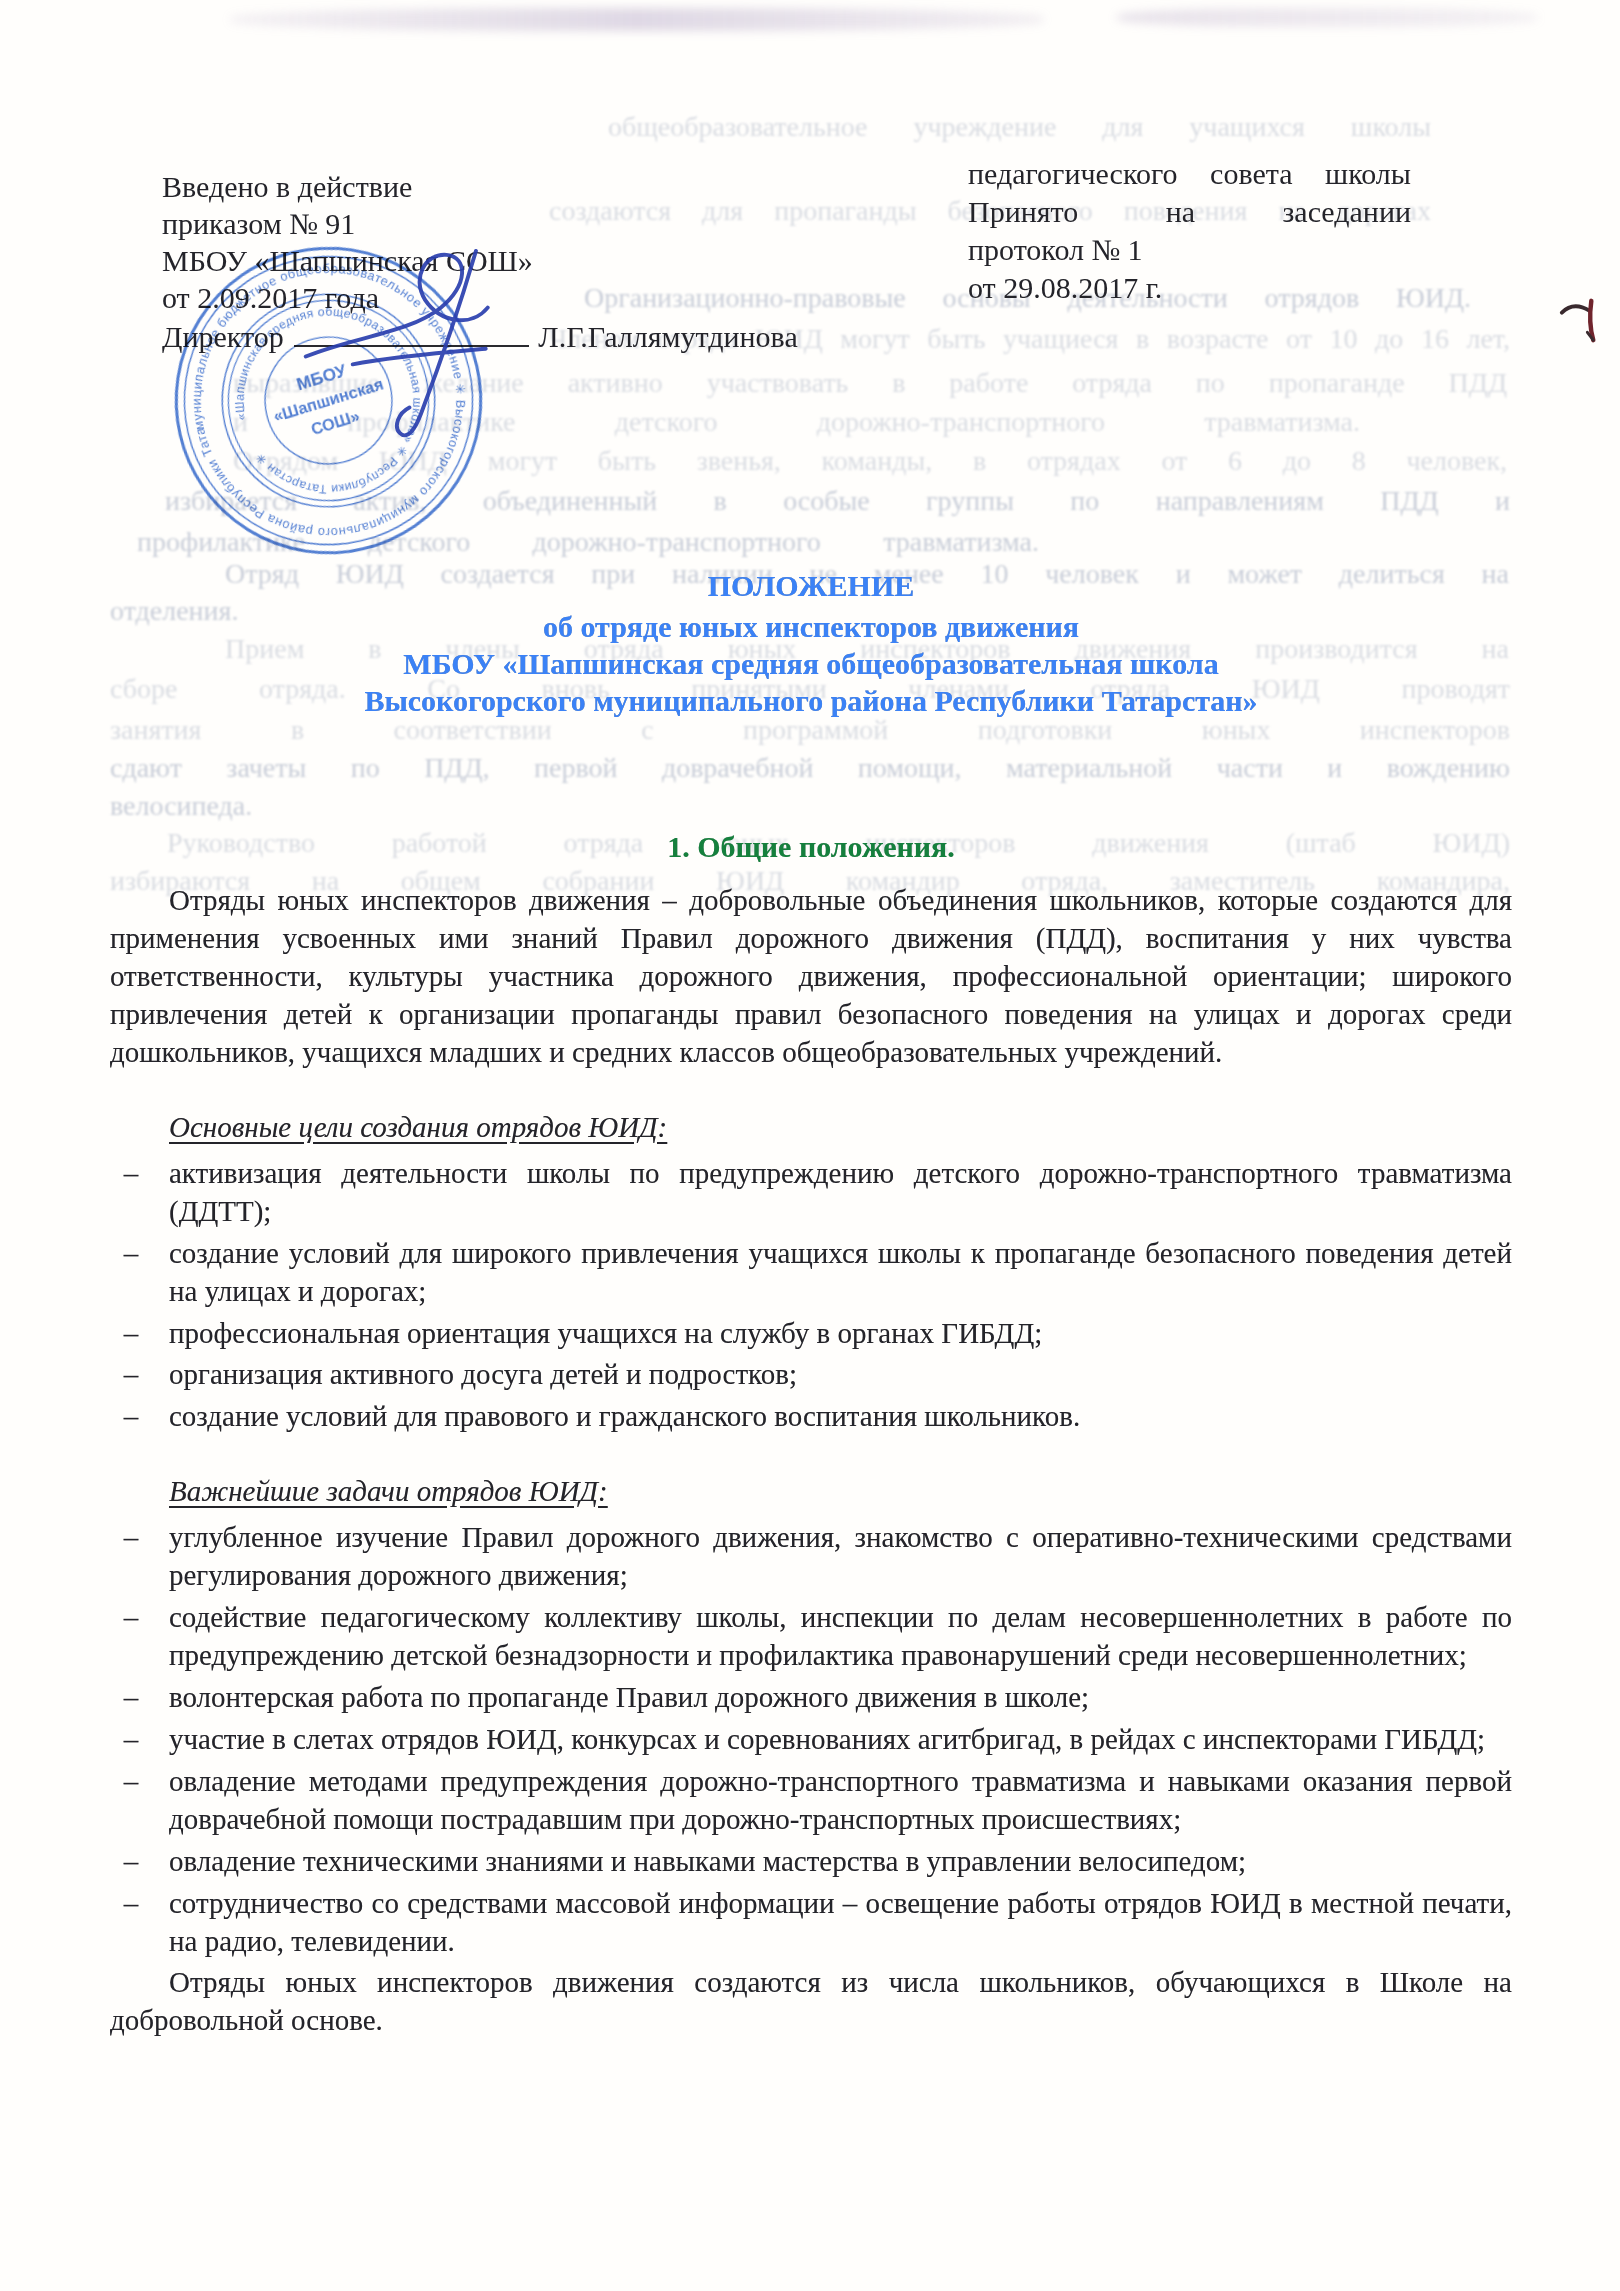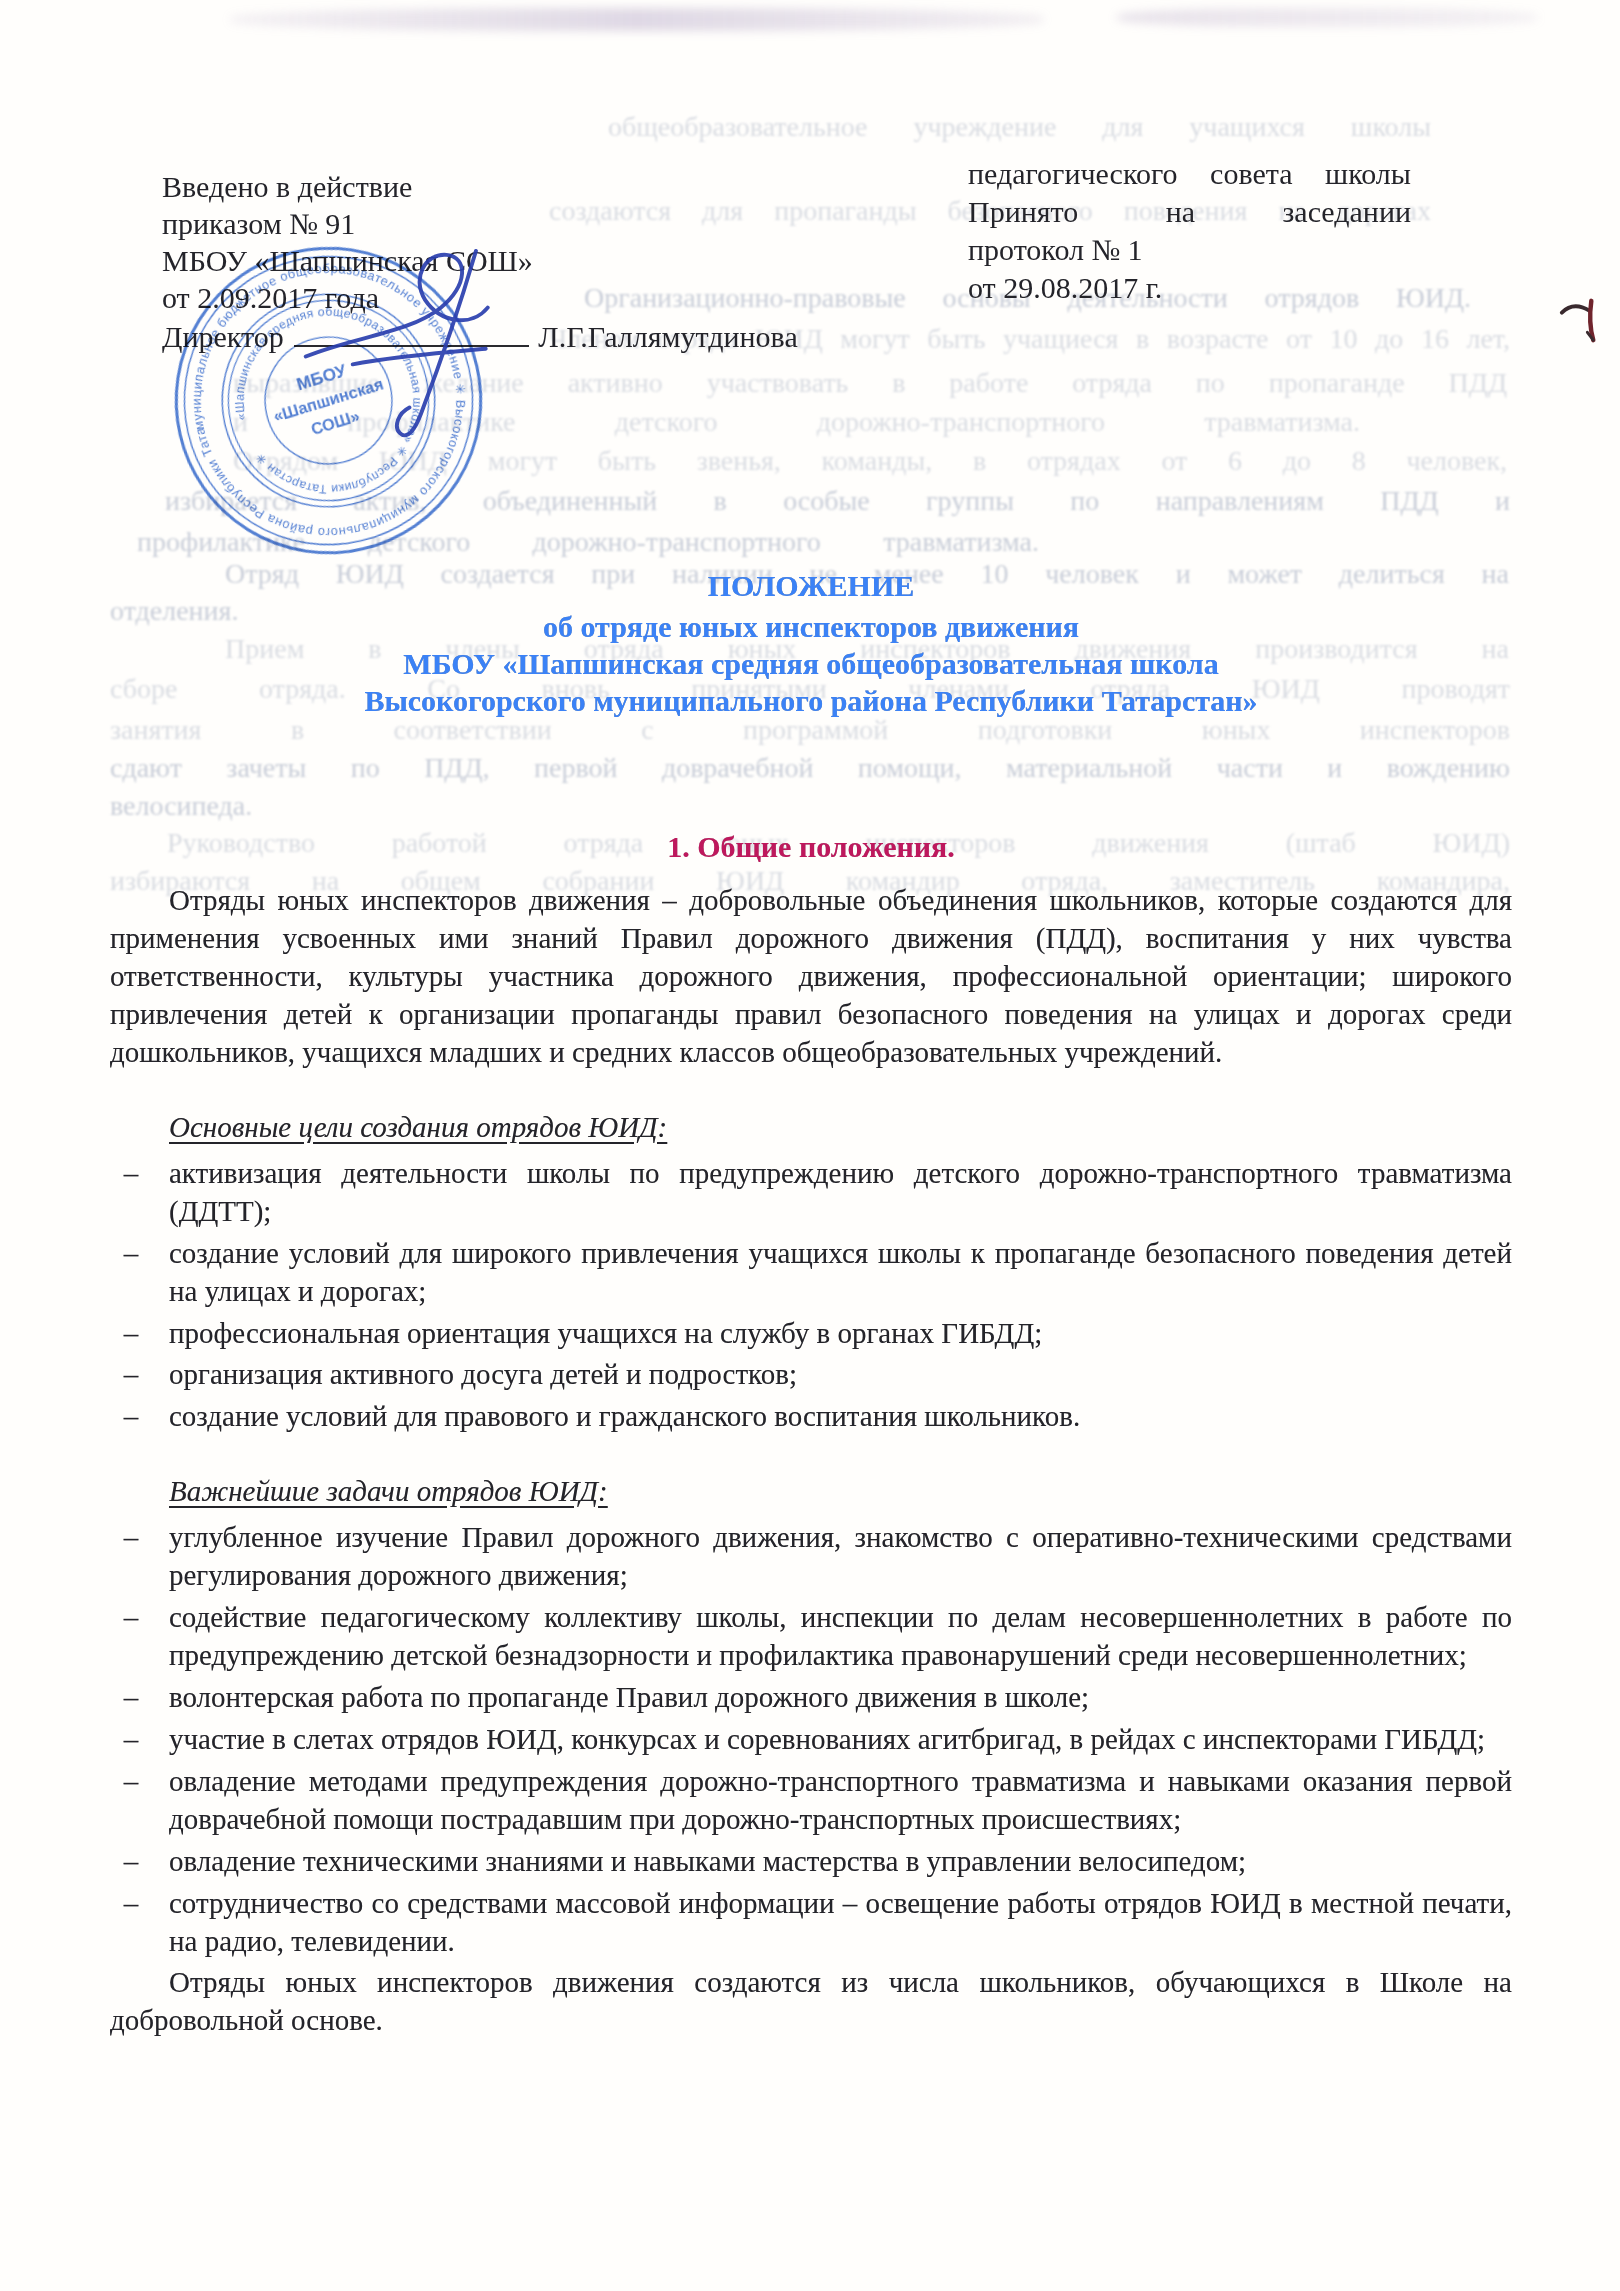--- a/index.html
+++ b/index.html
@@ -45,21 +45,21 @@
   .pen-mark{position:absolute;left:1554px;top:287px;width:55px;height:65px;z-index:3;}
   
   .title-block{position:absolute;left:110px;top:567px;width:1402px;z-index:2;
     text-align:center;font-weight:bold;font-size:30px;line-height:37px;
     color:#3b82f6;text-shadow:0 0 0.6px rgba(20,20,25,.45);}
   .title-block .t1{margin-bottom:3.9px;}
   
   .body{position:absolute;left:110px;top:828px;width:1402px;z-index:2;
     font-size:29px;line-height:38px;
     text-shadow:0 0 0.5px rgba(25,25,30,.35);}
-  .sec-head{text-align:center;font-weight:bold;font-size:30px;color:#be185d;}
+  .sec-head{text-align:center;font-weight:bold;font-size:30px;color:#15803d;}
   .para{margin:15px 0 0 0;text-align:justify;text-indent:59px;}
   .list-head{margin:37px 0 0 59px;font-style:italic;text-decoration:underline;
     text-underline-offset:4.9px;}
   ul.doc-list{list-style:none;margin:7.8px 0 0 0;padding:0;}
   ul.doc-list li{position:relative;padding-left:59px;margin-bottom:3.9px;
     text-align:justify;}
   ul.doc-list .marker{position:absolute;left:13.7px;top:0;}
   .closing{margin-top:2px;}
 </style>
 </head>

